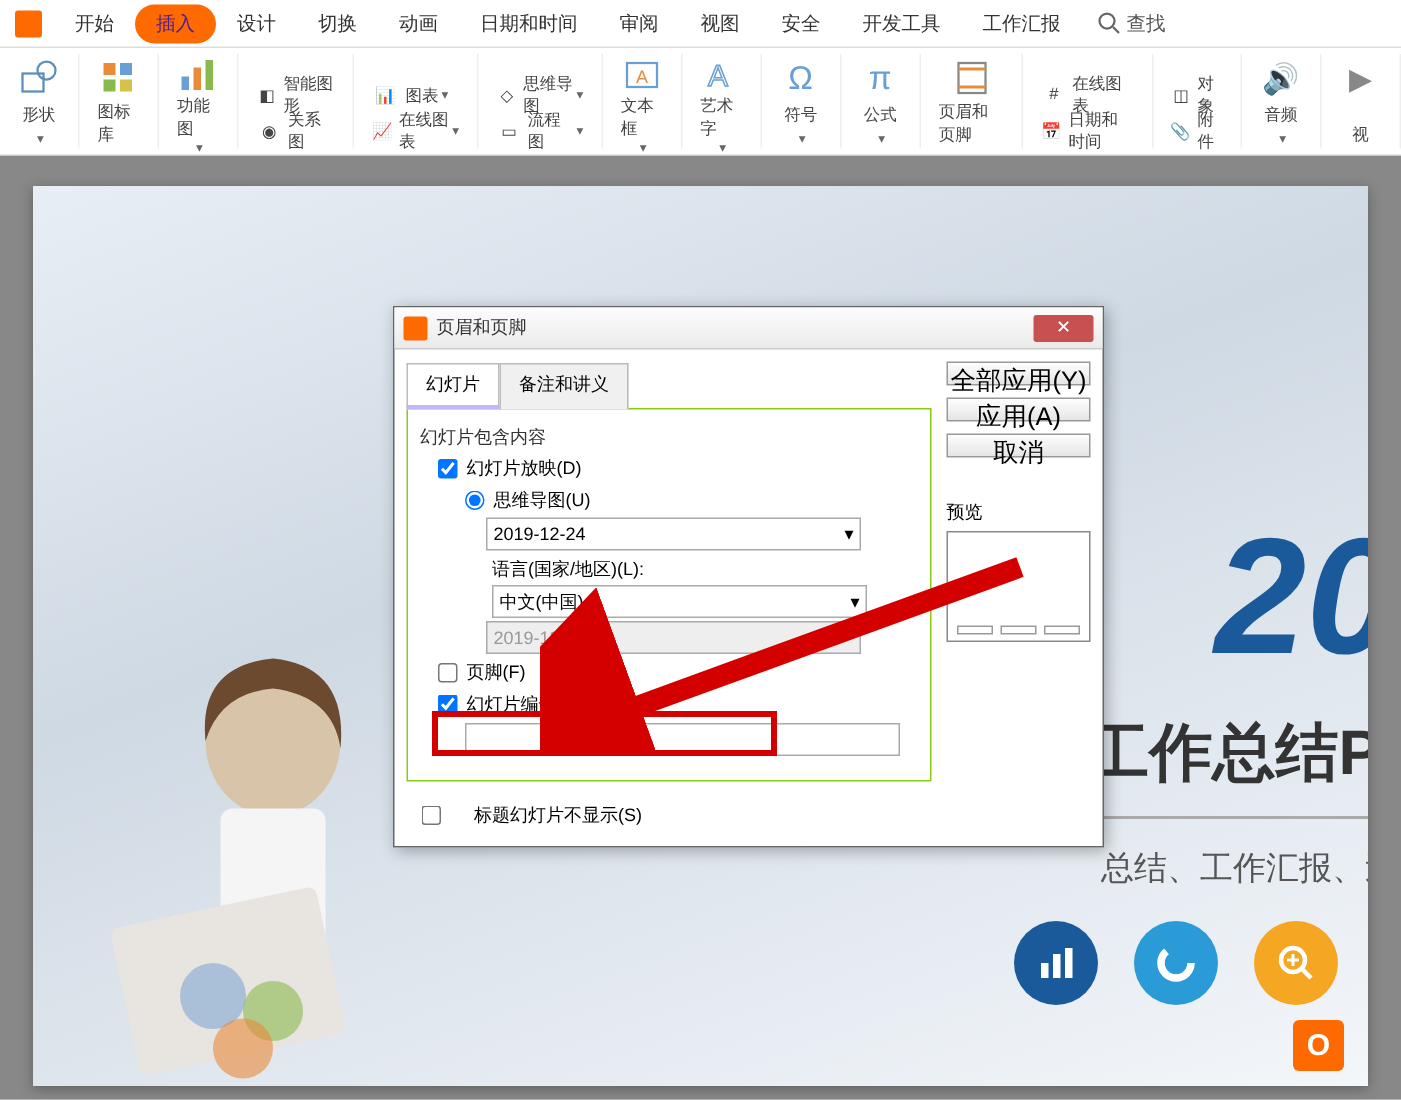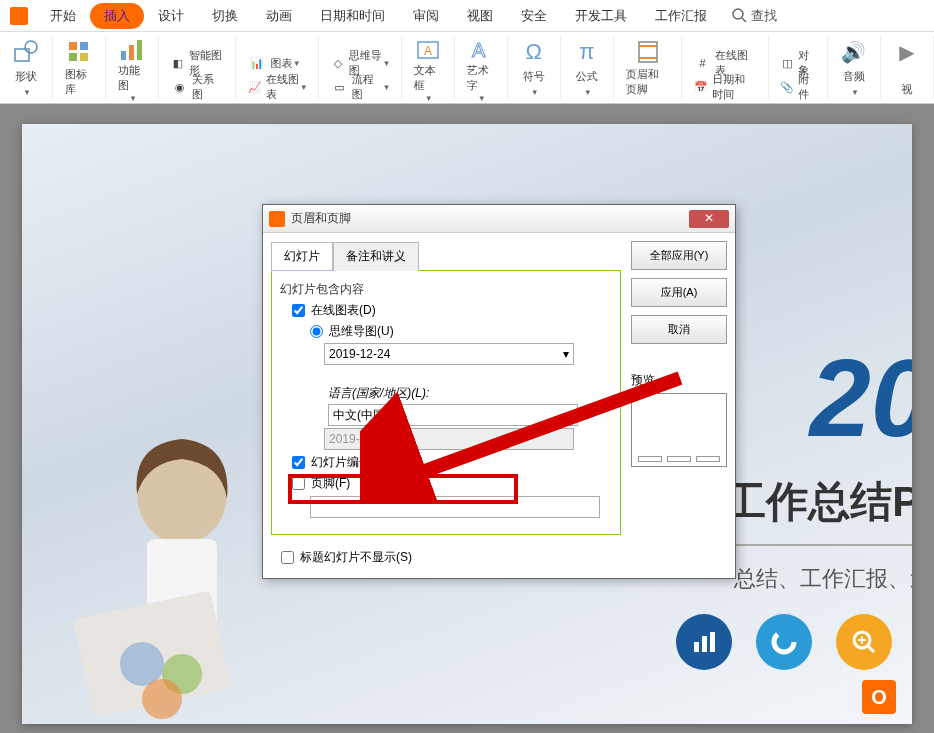--- a/index.html
+++ b/index.html
@@ -42,40 +42,40 @@
     .dialog { position: absolute; left: 262px; top: 204px; width: 474px; background: #fff; border: 1px solid #666; box-shadow: 2px 2px 10px rgba(0,0,0,.3); font-size: 12px; }
     .dialog-title { display: flex; align-items: center; height: 28px; background: linear-gradient(#fdfdfd,#eaeaea); border-bottom: 1px solid #ccc; padding: 0 6px; }
     .dialog-title .pp { width:16px;height:16px; background:#ff6a00; border-radius:2px; margin-right:6px;}
     .dialog-title .ttl { flex:1; color:#333; }
     .dialog-title .close { width:40px;height:18px;background:#c75050;color:#fff;text-align:center;border-radius:2px;font-size:12px;line-height:16px;cursor:pointer;}
     .dialog-body { padding: 8px; display:flex; }
     .dialog-left { flex:1; }
     .dialog-right { width: 96px; margin-left: 10px; display:flex;flex-direction:column;align-items:stretch; }
     .dtabs { display:flex; }
     .dtab { padding: 5px 12px; border:1px solid #bbb; background:#f0f0f0; border-bottom:none; position:relative; top:1px; cursor:pointer;}
-    .dtab.active { background:#fff; border-bottom:1px solid #c4b5fd; z-index:2;}
+    .dtab.active { background:#fff; border-bottom:3px solid #c4b5fd; z-index:2;}
     .dpanel { border:1px solid #84cc16; padding: 10px 8px 14px 8px; }
     .fieldset-label { color:#333; margin-bottom:4px; }
     .chk-row { display:flex; align-items:center; margin:4px 0 4px 12px; }
     .chk-row input { margin-right:6px; }
     .radio-row { display:flex; align-items:center; margin:3px 0 3px 30px; }
     .radio-row input { margin-right:6px; }
     .sel { width: 250px; height:22px; border:1px solid #aaa; background:#fff; margin:2px 0 2px 44px; display:flex;align-items:center;justify-content:space-between;padding:0 4px;}
-    .lbl-indent { margin-left:48px; margin-top:20px; margin-bottom:2px;font-style:italic;}
+    .lbl-indent { margin-left:48px; margin-top:4px; margin-bottom:2px;}
     .txt { width: 250px; height:22px; border:1px solid #aaa; background:#fff; margin:2px 0 2px 44px; padding:0 4px; display:flex;align-items:center;}
     .txt.disabled { background:#eee; color:#999;}
     .txt-wide { width: 290px; height:22px; border:1px solid #aaa; background:#fff; margin:2px 0 2px 30px;}
-    .dlg-btn { height:29px; border:1px solid #999; background:linear-gradient(#fefefe,#e5e5e5); margin-bottom:8px; cursor:pointer; font-size:11px;}
+    .dlg-btn { height:16px; border:1px solid #999; background:linear-gradient(#fefefe,#e5e5e5); margin-bottom:8px; cursor:pointer; font-size:17px;}
     .preview-lbl { margin-top: 20px; margin-bottom:4px;}
     .preview-box { width:96px; height:74px; border:1px solid #888; background:#fff; position:relative;}
     .preview-box .bot { position:absolute; bottom:4px; left:6px; right:6px; display:flex; justify-content:space-between;}
     .preview-box .bot span { width:24px;height:6px;border:1px solid #999;}
     .highlight-box { position:absolute; border:4px solid #d40000; pointer-events:none;}
     .arrow-svg { position:absolute; pointer-events:none; }
-    .dtitle-chk { display:flex;align-items:center; margin:14px 0 4px 10px;}
+    .dtitle-chk { display:flex;align-items:center; margin:14px 0 4px 10px;gap:16px;}
     .dtitle-chk input{margin-right:6px;}
   </style>
 </head>
 <body>
 
 <div class="ribbon-tabs">
   <div class="doc-icon"></div>
   <div class="tab">开始</div>
   <div class="tab active">插入</div>
   <div class="tab">设计</div>
@@ -317,21 +317,21 @@
     <div class="dialog-left">
       <div class="dtabs">
         <div class="dtab active">幻灯片</div>
         <div class="dtab">备注和讲义</div>
       </div>
       <div class="dpanel">
         <div class="fieldset-label">幻灯片包含内容</div>
 
         <div class="chk-row">
           <input type="checkbox" checked="" style="">
-          <span>在线图表(D)</span>
+          <span>幻灯片放映(D)</span>
         </div>
 
         <div class="radio-row">
           <input type="radio" checked="" style="">
           <span>思维导图(U)</span>
         </div>
         <div class="sel">
           <span>2019-12-24</span>
           <span>▾</span>
         </div>
@@ -339,27 +339,27 @@
         <div class="sel" style="margin-left:48px;">
           <span>中文(中国)</span>
           <span>▾</span>
         </div>
 
         <div class="txt disabled">
           <span>2019-12-24</span>
         </div>
 
         <div class="chk-row">
+          <input type="checkbox" style="">
+          <span>页脚(F)</span>
+        </div>
+
+        <div class="chk-row">
           <input type="checkbox" checked="" style="">
           <span>幻灯片编号(N)</span>
-        </div>
-
-        <div class="chk-row">
-          <input type="checkbox" style="">
-          <span>页脚(F)</span>
         </div>
         <div class="txt-wide"></div>
       </div>
 
       <div class="dtitle-chk">
         <input type="checkbox" style="">
         <span>标题幻灯片不显示(S)</span>
       </div>
     </div>
 

